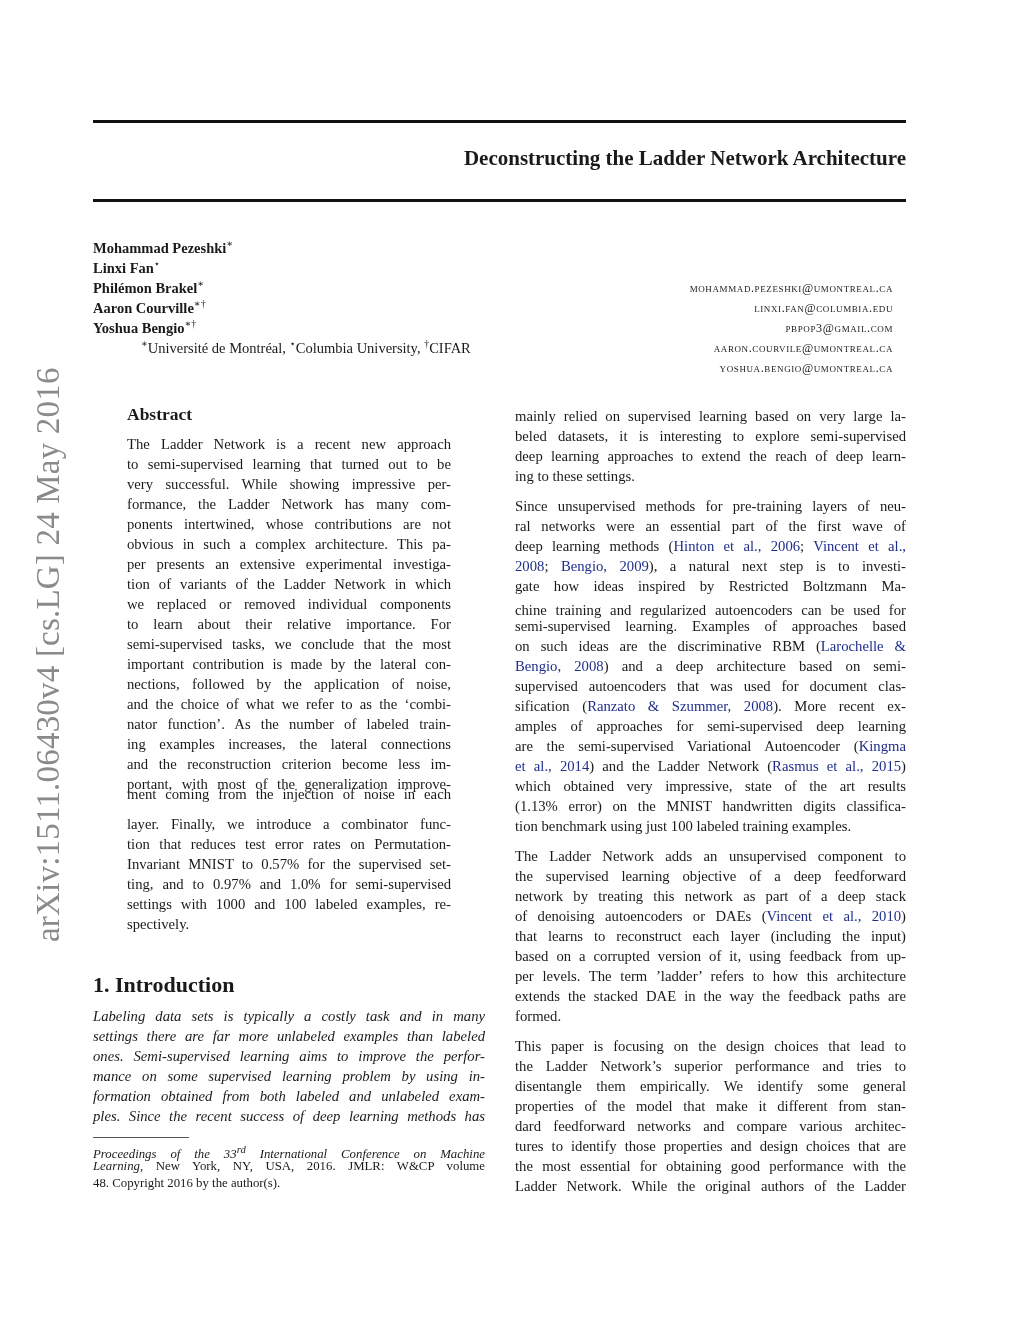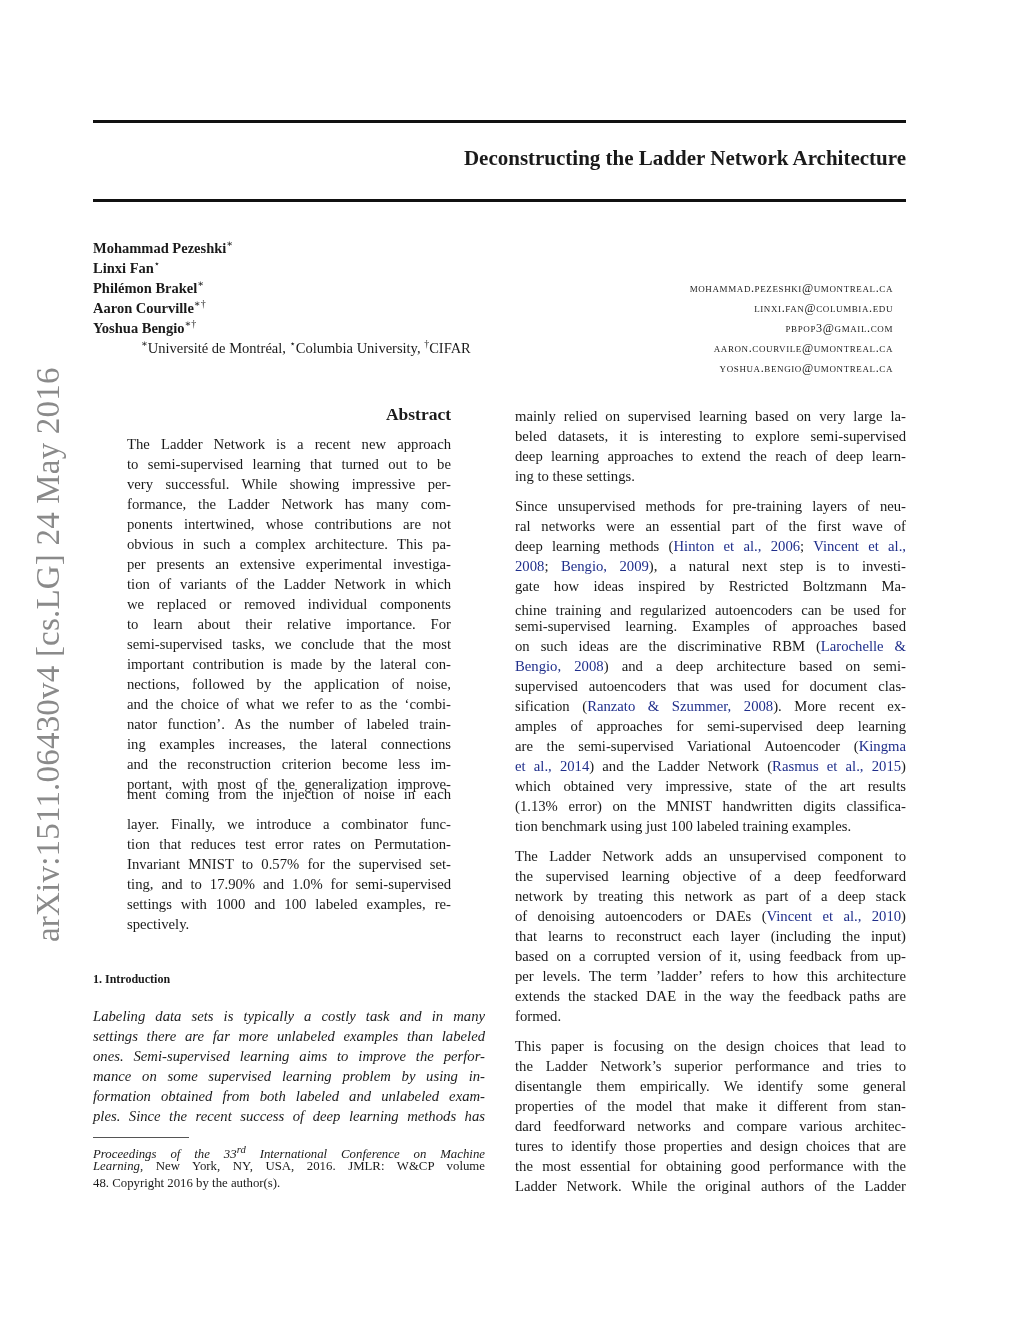--- a/index.html
+++ b/index.html
@@ -10,29 +10,29 @@
   .rule.bot { top: 199px; height: 3px; }
   .title { position: absolute; top: 146px; left: 93px; width: 813px; text-align: right;
            font-weight: bold; font-size: 21px; letter-spacing: 0px; }
   .author { position: absolute; left: 93px; font-weight: bold; font-size: 14.5px; line-height: 20px; }
   .author sup, .affil sup { font-weight: normal; font-size: 10px; }
   .email { position: absolute; right: 131px; font-size: 12.2px; line-height: 20px; letter-spacing: 0.6px;
            font-variant: small-caps; text-transform: none; margin-top: 44px; }
   .affil { position: absolute; left: 93px; top: 338px; font-size: 14.5px; margin-left: 48px; }
   .arxiv { position: absolute; left: 30px; top: 942px; transform-origin: 0 0; transform: rotate(-90deg);
            font-size: 33px; color: #8a8a8a; white-space: nowrap; letter-spacing: 0.2px; }
-  .abs-head { position: absolute; left: 127px; width: 324px; top: 404px; text-align: right;
+  .abs-head { position: absolute; left: 127px; width: 324px; top: 404px; text-align: left;
               font-weight: bold; font-size: 17.5px; }
   .line { position: absolute; font-size: 14.7px; line-height: 20px; white-space: nowrap;
           text-align: justify; text-align-last: justify; }
   .line.last { text-align-last: left; }
   .abs .line { left: 127px; width: 324px; }
   .col1 .line { left: 93px; width: 392px; font-style: italic; }
   .col2 .line { left: 515px; width: 391px; }
-  .sec-head { position: absolute; left: 93px; top: 972px; font-weight: bold; font-size: 12px; }
+  .sec-head { position: absolute; left: 93px; top: 972px; font-weight: bold; font-size: 22px; }
   .fn-rule { position: absolute; left: 93px; top: 1137px; width: 96px; height: 1px; background: #555; }
   .fn .line { left: 93px; width: 392px; font-size: 12.8px; line-height: 17px; }
   .cite { color: #1f2e8a; }
   i { font-style: italic; }
 </style>
 </head>
 <body>
 
 <div class="arxiv">arXiv:1511.06430v4  [cs.LG]  24 May 2016</div>
 
@@ -73,21 +73,21 @@
   <div class="line" style="top:674px">nections, followed by the application of noise,</div>
   <div class="line" style="top:694px">and the choice of what we refer to as the ‘combi-</div>
   <div class="line" style="top:714px">nator function’. As the number of labeled train-</div>
   <div class="line" style="top:734px">ing examples increases, the lateral connections</div>
   <div class="line" style="top:754px">and the reconstruction criterion become less im-</div>
   <div class="line" style="top:774px">portant, with most of the generalization improve-</div>
   <div class="line" style="top:784px">ment coming from the injection of noise in each</div>
   <div class="line" style="top:814px">layer. Finally, we introduce a combinator func-</div>
   <div class="line" style="top:834px">tion that reduces test error rates on Permutation-</div>
   <div class="line" style="top:854px">Invariant MNIST to 0.57% for the supervised set-</div>
-  <div class="line" style="top:874px">ting, and to 17.90% and 1.0% for semi-supervised</div>
+  <div class="line" style="top:874px">ting, and to 0.97% and 1.0% for semi-supervised</div>
   <div class="line" style="top:894px">settings with 1000 and 100 labeled examples, re-</div>
   <div class="line last" style="top:914px">spectively.</div>
 </div>
 
 <div class="sec-head">1. Introduction</div>
 <div class="col1">
   <div class="line" style="top:1006px">Labeling data sets is typically a costly task and in many</div>
   <div class="line" style="top:1026px">settings there are far more unlabeled examples than labeled</div>
   <div class="line" style="top:1046px">ones. Semi-supervised learning aims to improve the perfor-</div>
   <div class="line" style="top:1066px">mance on some supervised learning problem by using in-</div>

